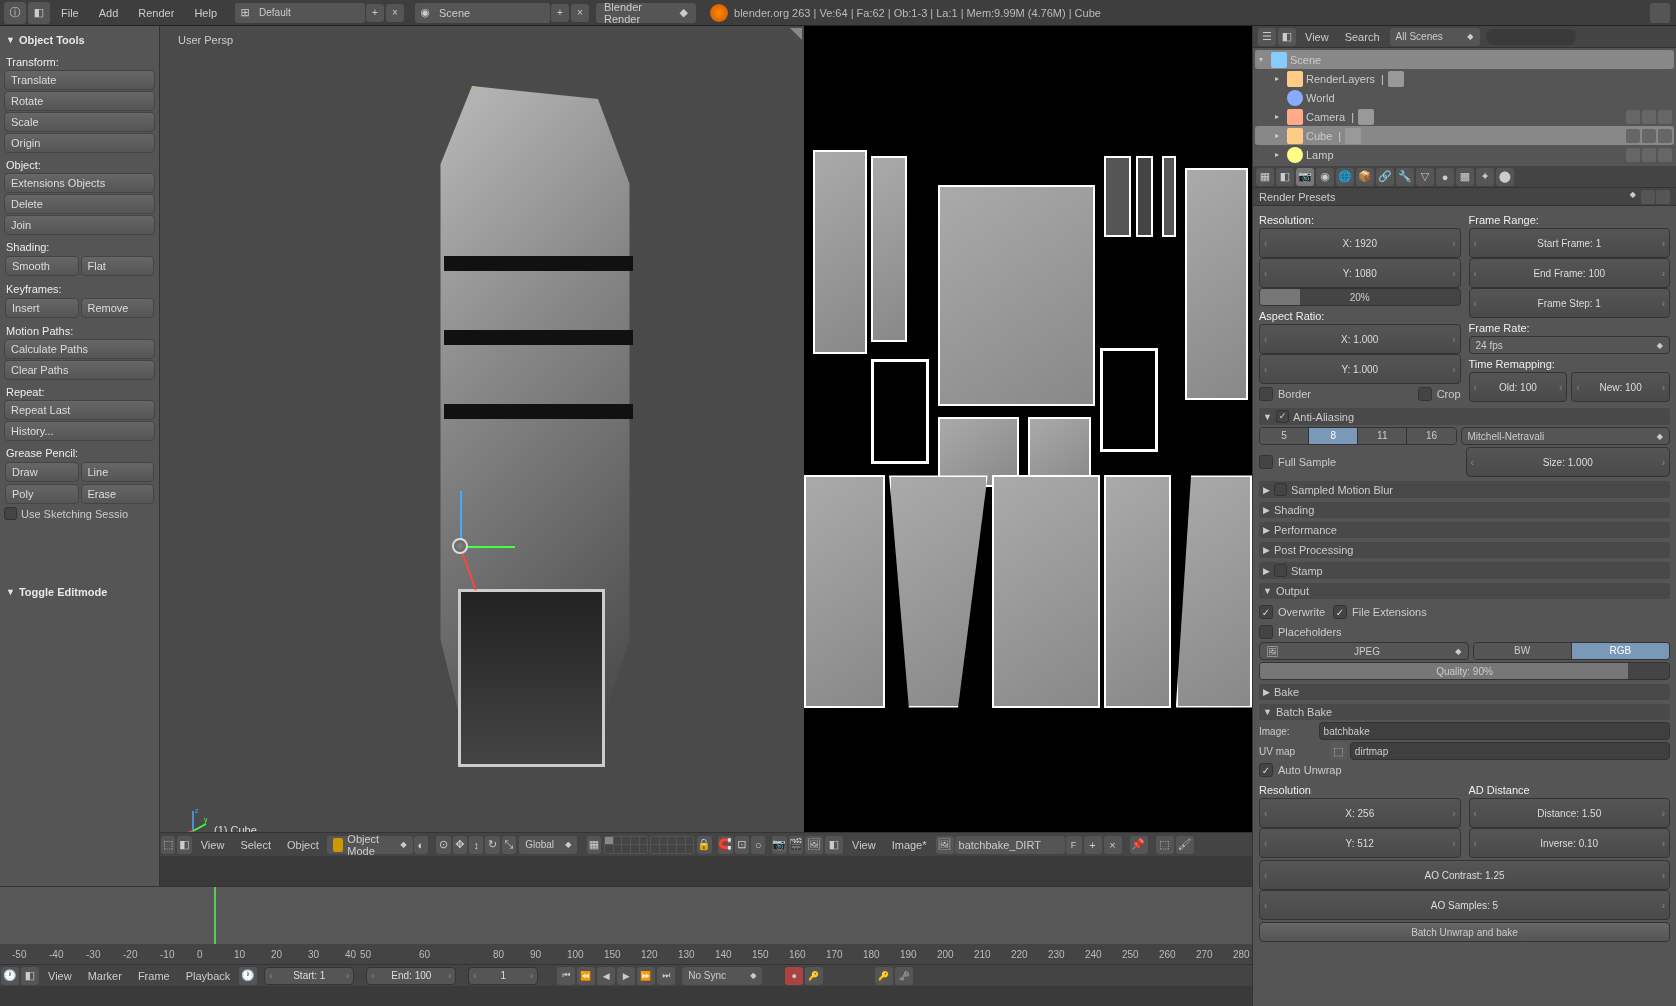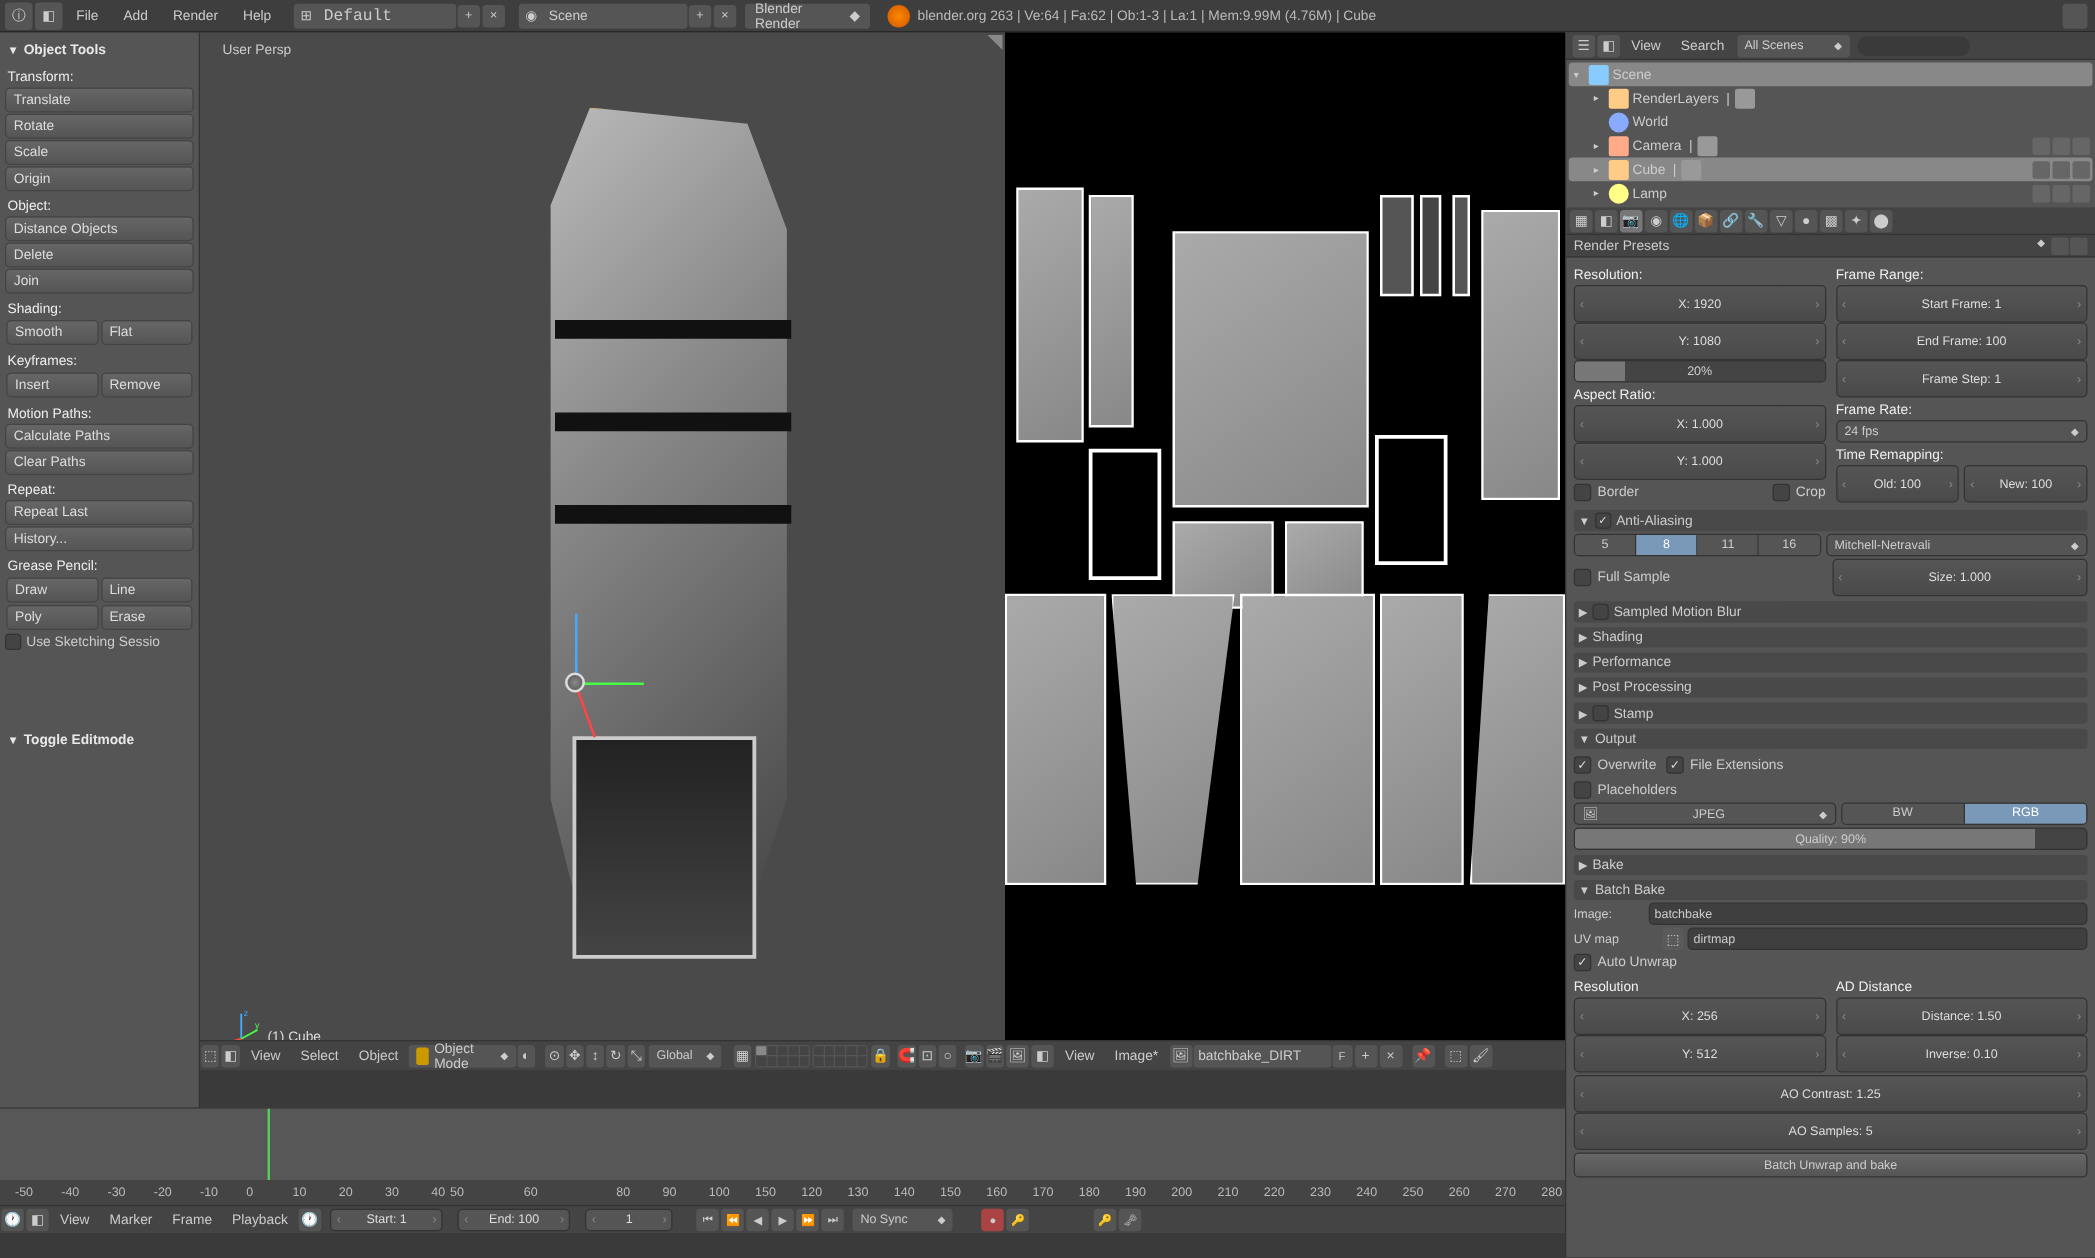--- a/index.html
+++ b/index.html
@@ -5,21 +5,21 @@
 * { margin:0; padding:0; box-sizing:border-box; font-family:sans-serif; }
 body { background:#3a3a3a; color:#ccc; font-size:11px; overflow:hidden; width:1676px; height:1006px; position:relative; }
 
 
 .topbar { height:26px; background:#3e3e3e; display:flex; align-items:center; border-bottom:1px solid #222; }
 .topbar .icon-btn { width:22px; height:22px; margin:0 1px; background:#555; border-radius:3px; display:flex; align-items:center; justify-content:center; font-size:11px; cursor:pointer; }
 .topbar .icon-btn.first { margin-left:4px; }
 .topbar .menu-item { padding:0 10px; cursor:pointer; color:#ccc; }
 .topbar .layout-dd { display:flex; align-items:center; background:#555; border-radius:3px; height:20px; margin-left:8px; }
 .topbar .layout-dd .grid-icon { width:20px; display:flex; align-items:center; justify-content:center; }
-.topbar .layout-dd input { background:transparent; border:none; color:#ccc; width:110px; padding:0 4px; font-size:13px;font-family:Liberation Mono, monospace; }
+.topbar .layout-dd input { background:transparent; border:none; color:#ccc; width:110px; padding:0 4px; font-size:10px; }
 .topbar .sm-btn { width:18px; height:18px; background:#555; border-radius:3px; margin:0 1px; display:flex; align-items:center; justify-content:center; cursor:pointer; font-size:10px; }
 .topbar .scene-dd { display:flex; align-items:center; background:#555; border-radius:3px; height:20px; margin-left:4px; }
 .topbar .scene-dd .scene-icon { width:20px; display:flex; align-items:center; justify-content:center; }
 .topbar .scene-dd input { background:transparent; border:none; color:#ccc; width:115px; padding:0 4px; font-size:11px; }
 .topbar .engine-dd { background:#555; border-radius:3px; height:20px; padding:0 8px; display:flex; align-items:center; margin-left:6px; width:100px; justify-content:space-between; cursor:pointer; }
 .topbar .status { margin-left:14px; color:#bbb; display:flex; align-items:center; }
 .topbar .status .blender-icon { width:18px; height:18px; background:radial-gradient(circle,#f80,#c50); border-radius:50%; margin-right:6px; }
 .topbar .expand { position:absolute; right:6px; top:3px; width:20px; height:20px; background:#555; border-radius:3px; cursor:pointer; }
 
 
@@ -173,21 +173,21 @@
   <div class="panel-head">
     <span class="tri">▼</span>
     <span>Object Tools</span>
   </div>
   <div class="section-label">Transform:</div>
   <div class="btn">Translate</div>
   <div class="btn">Rotate</div>
   <div class="btn">Scale</div>
   <div class="btn">Origin</div>
   <div class="section-label">Object:</div>
-  <div class="btn">Distance Objects</div>
+  <div class="btn">Extensions Objects</div>
   <div class="btn">Delete</div>
   <div class="btn">Join</div>
   <div class="section-label">Shading:</div>
   <div class="row">
     <div class="btn">Smooth</div>
     <div class="btn">Flat</div>
   </div>
   <div class="section-label">Keyframes:</div>
   <div class="row">
     <div class="btn">Insert</div>

